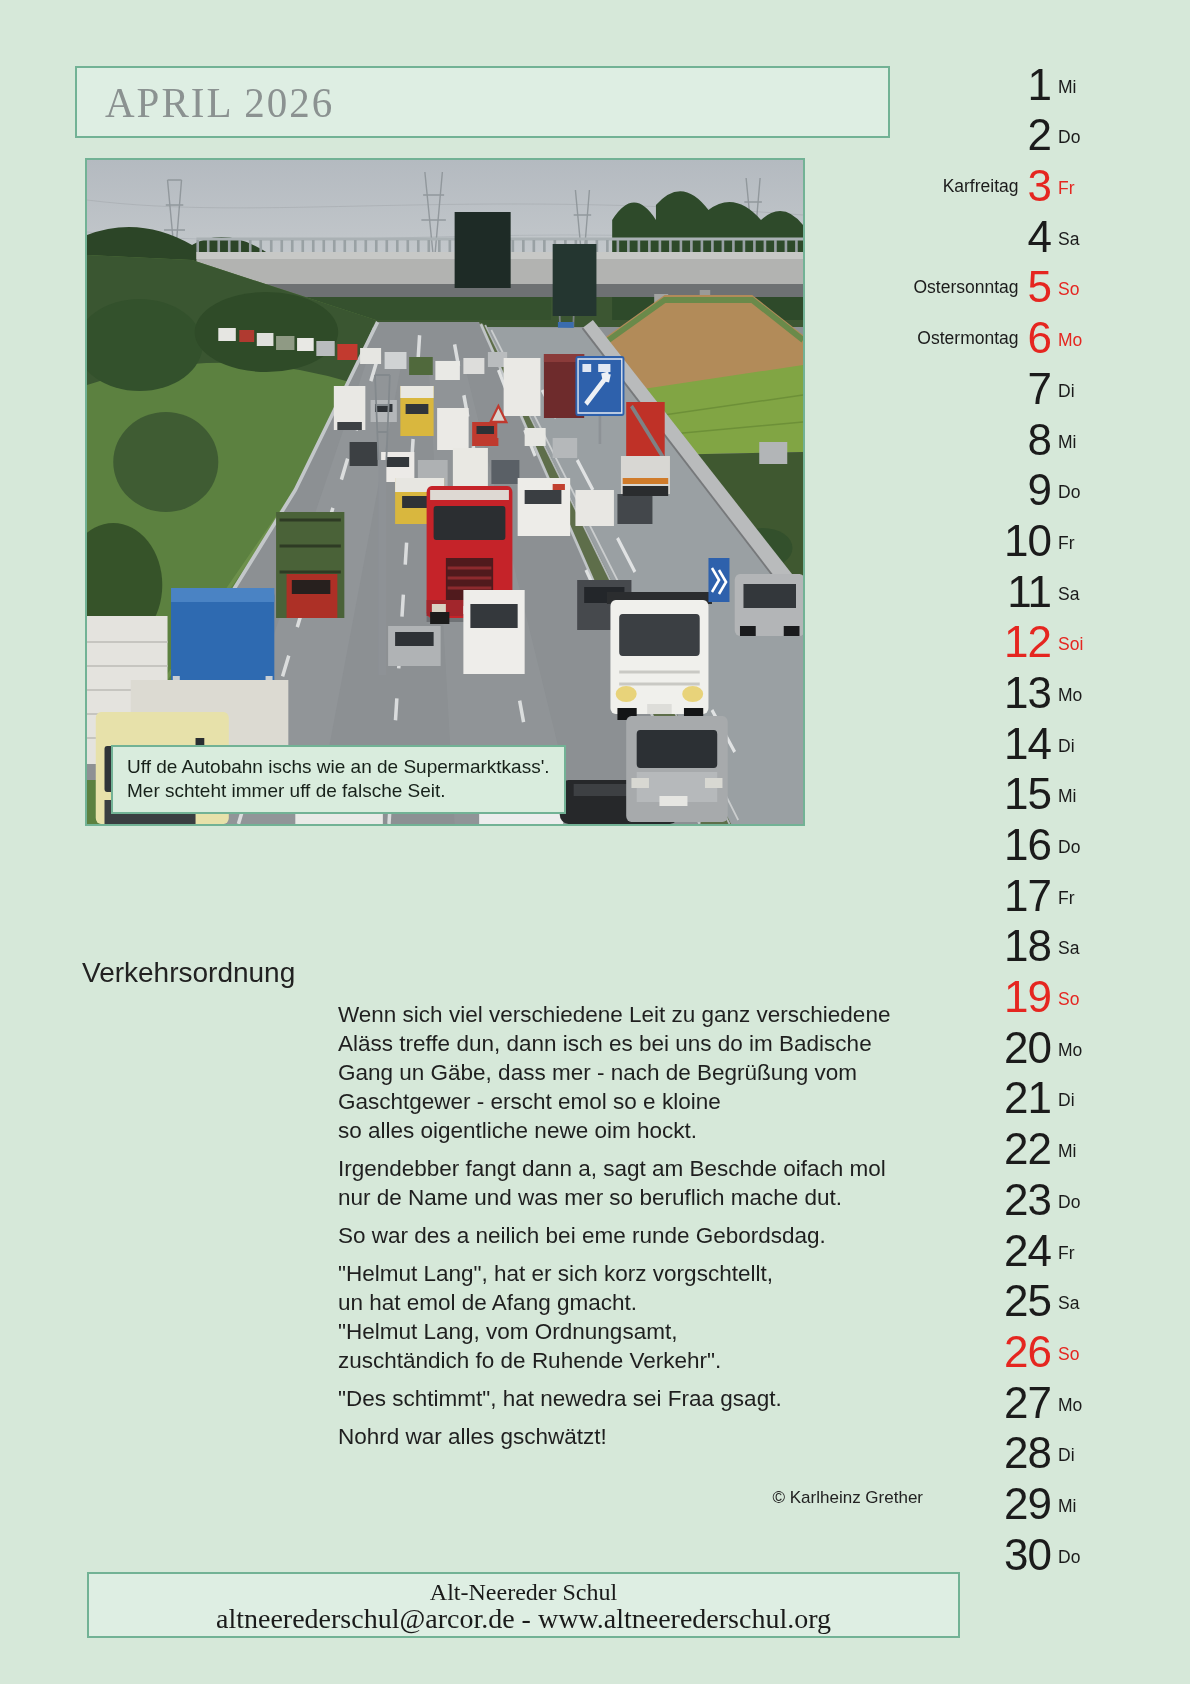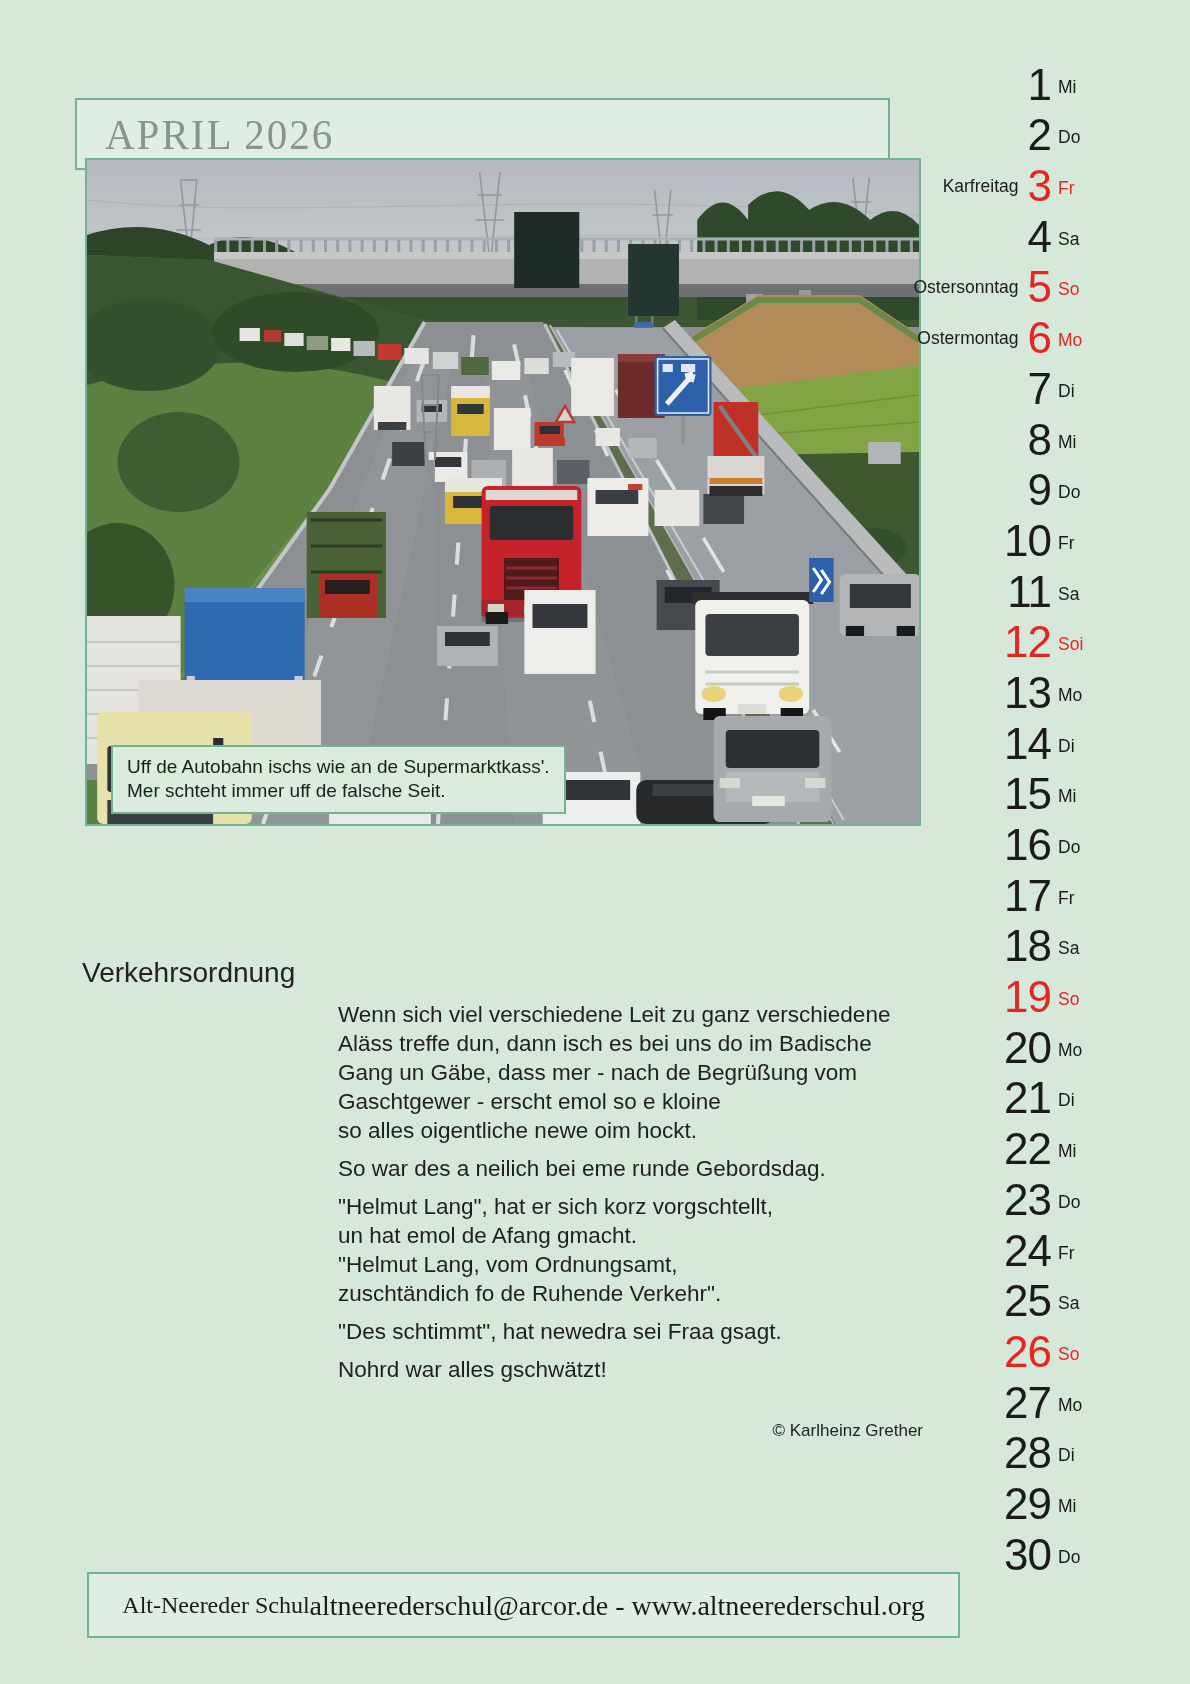--- a/index.html
+++ b/index.html
@@ -6,30 +6,30 @@
   body{
     width:1190px;height:1684px;position:relative;overflow:hidden;
     background:#d6e8d9;
     font-family:"Liberation Sans", sans-serif;
     color:#1c1c1c;
   }
   
   .month-box{
     position:absolute;left:75px;top:66px;width:815px;height:72px;
     background:#deeee3;border:2px solid #72b295;box-sizing:border-box;
-    display:flex;align-items:center;margin-top:32px;
+    display:flex;align-items:center;
   }
   .month-title{
     font-family:"Liberation Serif", serif;
     font-size:41px;color:#8b9291;letter-spacing:2px;
     padding-left:28px;transform:scaleY(1.05);
   }
   
   .photo-frame{
-    position:absolute;left:85px;top:158px;width:836px;height:668px;
+    position:absolute;left:85px;top:158px;width:720px;height:668px;
     border:2px solid #72b295;box-sizing:border-box;background:#8c9093;
   }
   .photo-frame svg{display:block;width:100%;height:100%;}
   .photo-caption{
     position:absolute;left:24px;bottom:10px;
     background:#d9ecdd;border:2px solid #72b295;
     padding:8px 14px 9px 14px;
     font-size:19px;line-height:24px;color:#17211a;
   }
   
@@ -52,21 +52,21 @@
     height:50.7px;display:flex;align-items:flex-end;justify-content:flex-end;
   }
   .cal-label{font-size:17.5px;color:#1b1b1b;margin:0 9px 11px 0;white-space:nowrap;}
   .cal-num{font-size:44px;line-height:44px;letter-spacing:-1px;color:#1b1b1b;}
   .cal-wd{width:36px;font-size:17.5px;color:#1b1b1b;margin:0 0 9px 7px;}
   .cal-row.red .cal-num,.cal-row.red .cal-wd{color:#e52620;}
   
   .footer-box{
     position:absolute;left:87px;top:1572px;width:873px;height:66px;
     background:#deeee3;border:2px solid #72b295;box-sizing:border-box;
-    display:flex;flex-direction:row;align-items:center;justify-content:center;
+    display:flex;flex-direction:column;align-items:center;justify-content:center;
     font-family:"Liberation Serif", serif;color:#1a1a1a;
   }
   .footer-line1{font-size:24px;line-height:27px;}
   .footer-line2{font-size:28px;line-height:25px;}
 </style>
 </head>
 <body>
 
 <div class="month-box">
   <div class="month-title">APRIL 2026</div>
@@ -311,20 +311,24 @@
 <div class="story-block">
   <div id="story-paragraphs">
       <div class="story-para">
         <div>Wenn sich viel verschiedene Leit zu ganz verschiedene</div>
         <div>Aläss treffe dun, dann isch es bei uns do im Badische</div>
         <div>Gang un Gäbe, dass mer - nach de Begrüßung vom</div>
         <div>Gaschtgewer - erscht emol so e kloine</div>
         <div>so alles oigentliche newe oim hockt.</div>
       </div>
       <div class="story-para">
+        <div>Irgendebber fangt dann a, sagt am Beschde oifach mol</div>
+        <div>nur de Name und was mer so beruflich mache dut.</div>
+      </div>
+      <div class="story-para">
         <div>So war des a neilich bei eme runde Gebordsdag.</div>
       </div>
       <div class="story-para">
         <div>"Helmut Lang", hat er sich korz vorgschtellt,</div>
         <div>un hat emol de Afang gmacht.</div>
         <div>"Helmut Lang, vom Ordnungsamt,</div>
         <div>zuschtändich fo de Ruhende Verkehr".</div>
       </div>
       <div class="story-para">
         <div>"Des schtimmt", hat newedra sei Fraa gsagt.</div>

